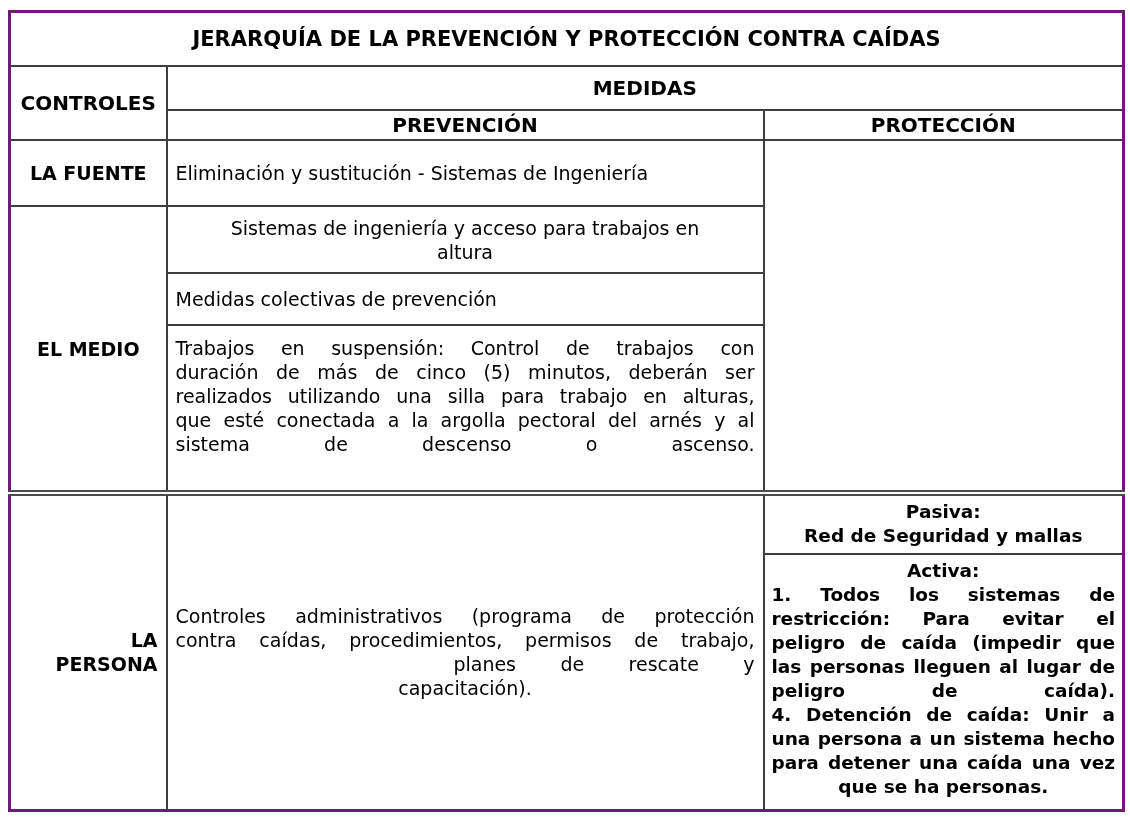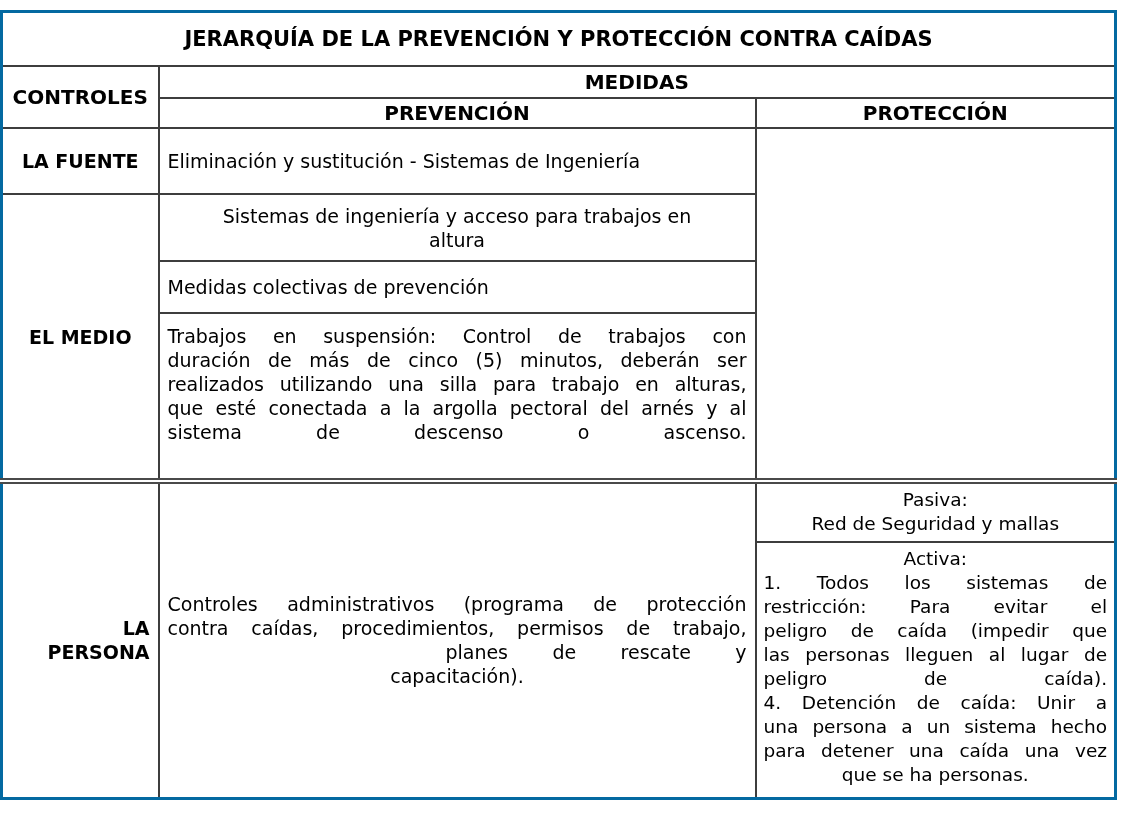--- a/index.html
+++ b/index.html
@@ -10,26 +10,26 @@
   .page {
     position: relative;
     width: 1130px;
     height: 818px;
     background: #ffffff;
     font-family: "DejaVu Sans", "Liberation Sans", sans-serif;
     color: #000000;
   }
   table.hierarchy {
     position: absolute;
-    left: 0;
+    left: 8px;
     top: 10px;
     width: 1114px;
     border-collapse: collapse;
     table-layout: fixed;
-    border: 3px solid #0369a1;
+    border: 3px solid #701a75;
   }
   td {
     border: 2px solid #3d3d3d;
     padding: 2px 8px;
     vertical-align: middle;
     font-size: 19px;
     line-height: 24px;
     color: #000000;
     overflow: hidden;
     word-wrap: break-word;
@@ -61,20 +61,21 @@
     text-align: center;
     vertical-align: middle;
     font-weight: bold;
     font-size: 19px;
     letter-spacing: 1px;
   }
   .prot-col {
     font-size: 18.5px;
     line-height: 24px;
     padding: 3px 7px;
+    font-weight: bold;
   }
   
   .ln { min-height: 24px; }
   .ln-left   { text-align: center; }
   .ln-center { text-align: right; }
   .ln-justify {
     text-align: justify;
     text-align-last: justify;
   }
   .ln-justify-indent {
@@ -92,21 +93,21 @@
       <col style="width:157px">
       <col style="width:597px">
       <col style="width:360px">
     </colgroup>
 
     <tbody>
         <tr style="height:50px">
       <td colspan="3" class="title-cell">JERARQUÍA DE LA PREVENCIÓN Y PROTECCIÓN CONTRA CAÍDAS</td>
     </tr>
 
-    <tr style="height:32px">
+    <tr style="height:44px">
       <td rowspan="2" class="hdr">CONTROLES</td>
       <td colspan="2" class="hdr">MEDIDAS</td>
     </tr>
 
     <tr style="height:16px">
       <td class="hdr">PREVENCIÓN</td>
       <td class="hdr">PROTECCIÓN</td>
     </tr>
 
     <tr style="height:66px">

